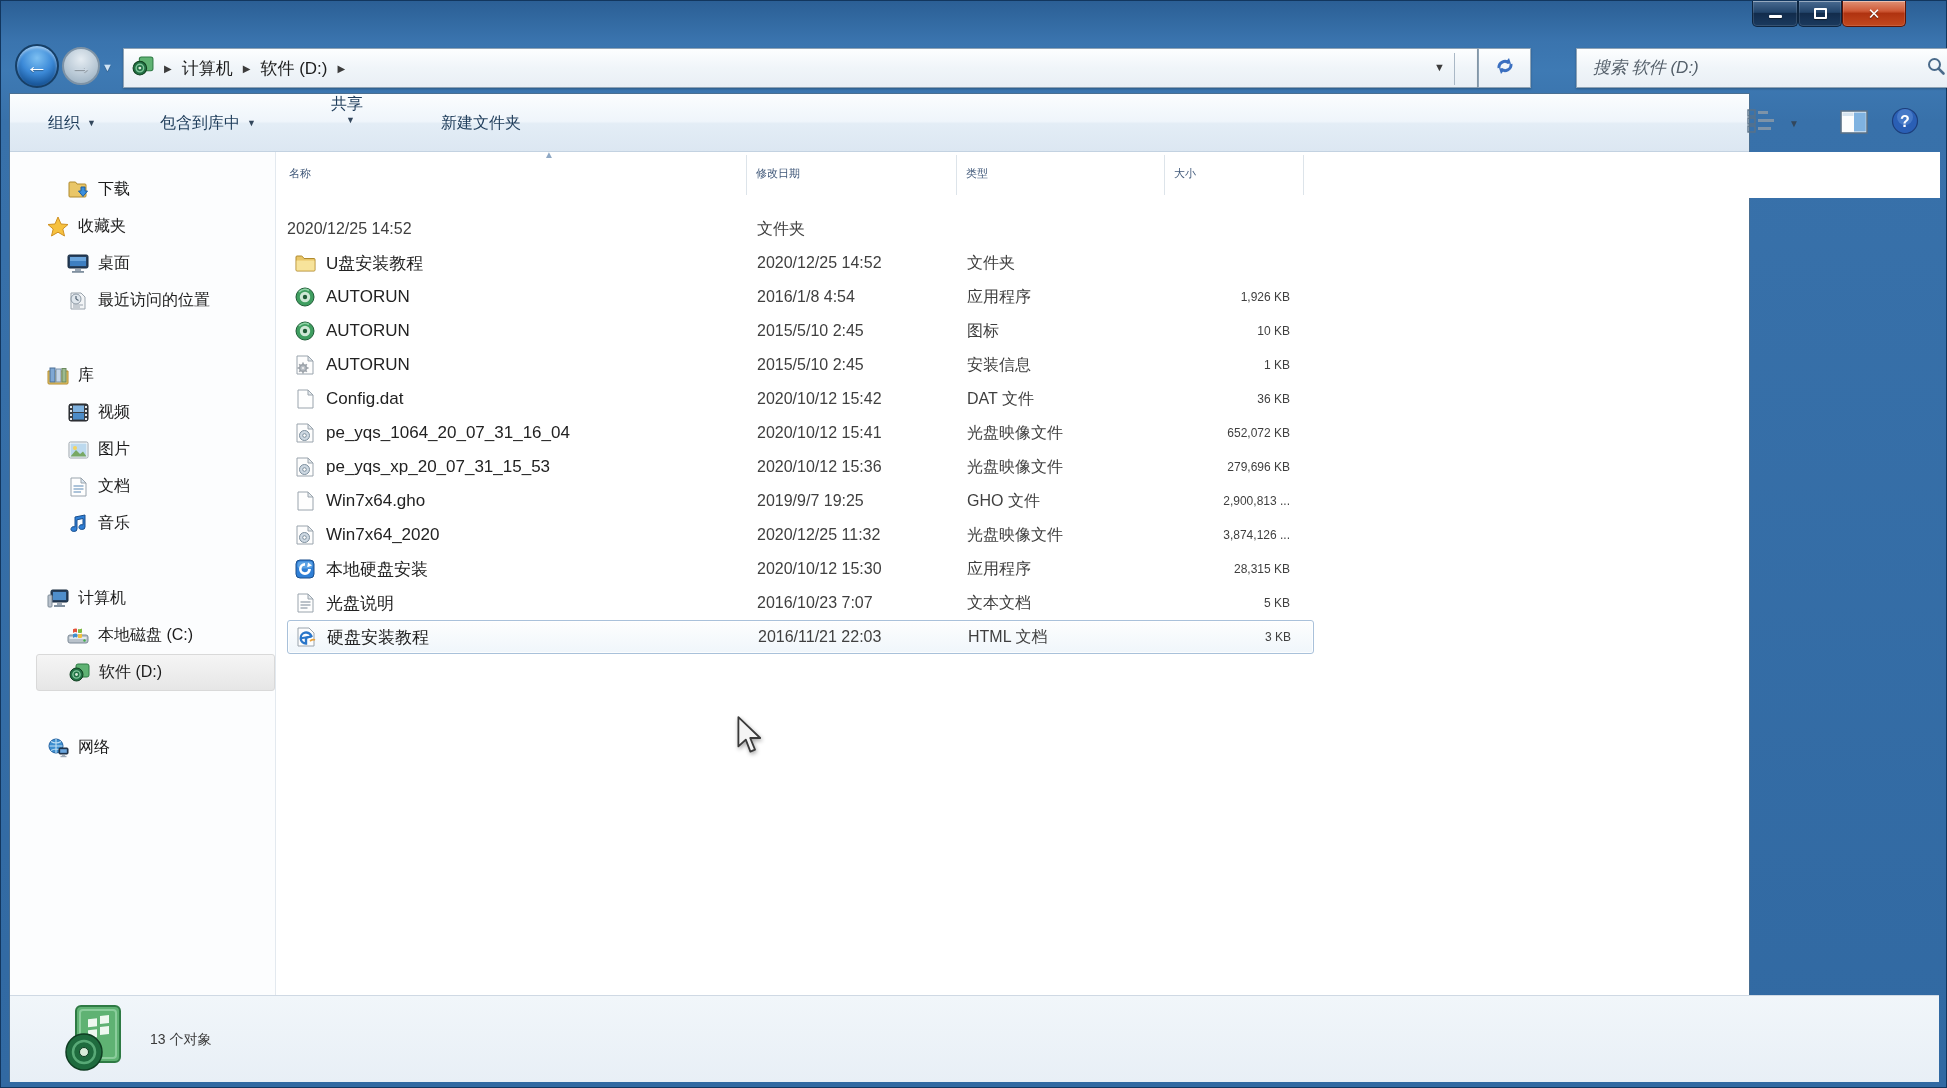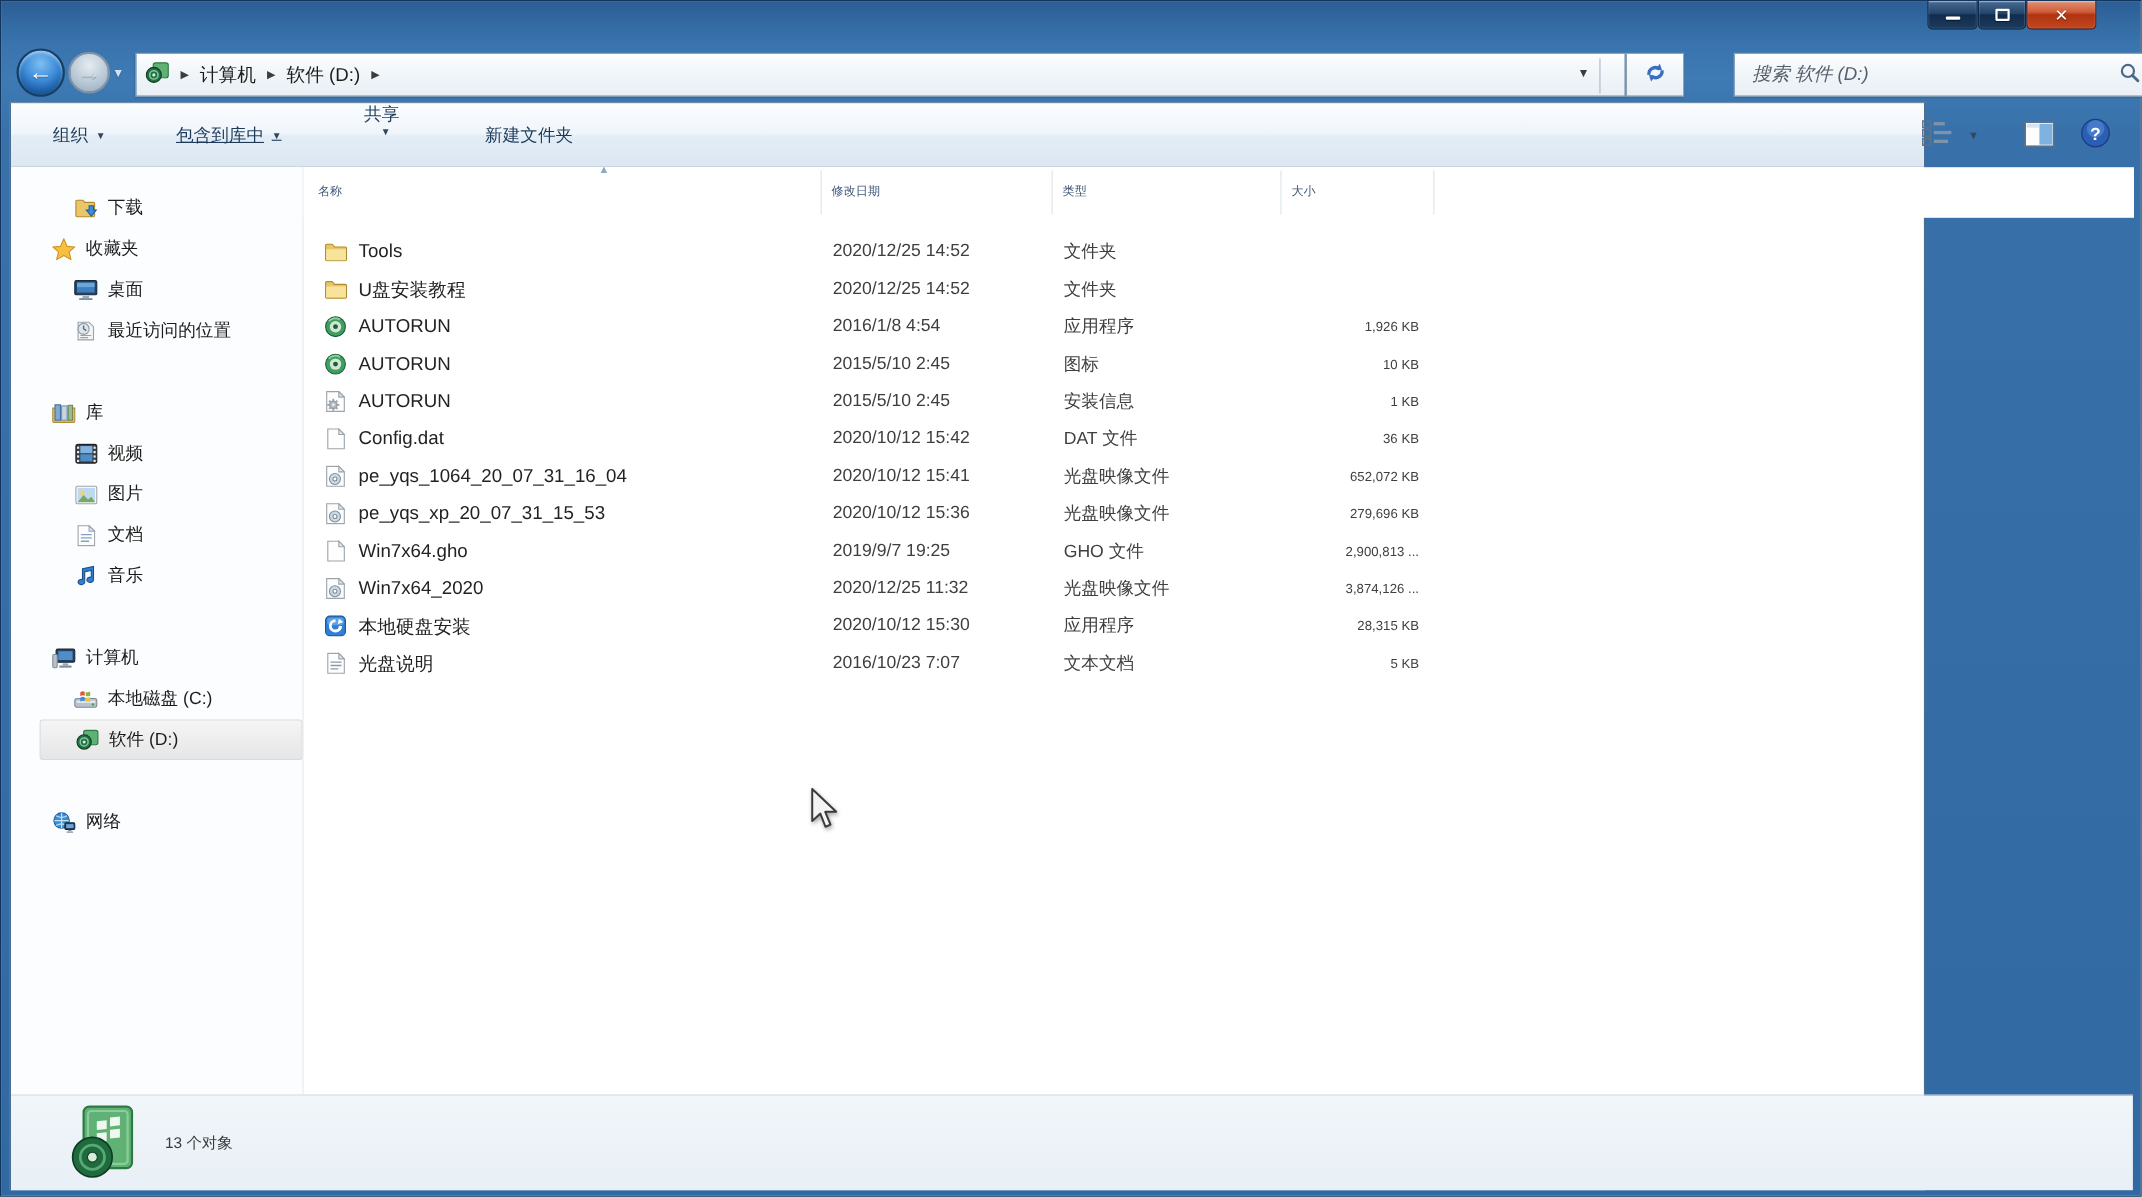--- a/index.html
+++ b/index.html
@@ -199,21 +199,21 @@
   </div>
 
   <div id="panel">
 
     <div id="toolbar">
       <div id="tb-left">
           <div class="tb-item" style="left: 38px;">
             <span>组织</span>
             <span class="tb-caret">▼</span>
           </div>
-          <div class="tb-item" style="left: 150px; text-decoration: underline;">
+          <div class="tb-item" style="left: 150px;">
             <span>包含到库中</span>
             <span class="tb-caret">▼</span>
           </div>
           <div class="tb-item" style="left: 321px; flex-direction: column;">
             <span>共享</span>
             <span class="tb-caret">▼</span>
           </div>
           <div class="tb-item" style="left: 431px;">
             <span>新建文件夹</span>
           </div>
@@ -427,29 +427,20 @@
         <span class="hdr-label" style="left: 690px;">类型</span>
         <span class="hdr-label" style="left: 898px;">大小</span>
         <span class="hdr-line" style="left: 470px;"></span>
         <span class="hdr-line" style="left: 680px;"></span>
         <span class="hdr-line" style="left: 888px;"></span>
         <span class="hdr-line" style="left: 1027px;"></span>
       </div>
 
     <div id="file-rows">
         <div class="frow">
-          <div class="fcell-name">
-            <span class="ficon">
-              <svg width="21" height="17" viewBox="0 0 21 17">
-                <path d="M1,4 L1,15 Q1,16 2,16 L19,16 Q20,16 20,15 L20,4.5 Q20,3.5 19,3.5 L9,3.5 L7.5,1.5 Q7.2,1 6.5,1 L2,1 Q1,1 1,2 Z" fill="#e9c668" stroke="#b08a2e"></path>
-                <path d="M1.5,5.5 L19.5,5.5 L19.5,15.5 L1.5,15.5 Z" fill="#f7e39b"></path>
-              </svg>
-            </span>
-            <span>Tools</span>
-          </div>
           <div class="fcell-date">2020/12/25 14:52</div>
           <div class="fcell-type">文件夹</div>
           <div class="fcell-size"></div>
         </div>
         <div class="frow">
           <div class="fcell-name">
             <span class="ficon">
               <svg width="21" height="17" viewBox="0 0 21 17">
                 <path d="M1,4 L1,15 Q1,16 2,16 L19,16 Q20,16 20,15 L20,4.5 Q20,3.5 19,3.5 L9,3.5 L7.5,1.5 Q7.2,1 6.5,1 L2,1 Q1,1 1,2 Z" fill="#e9c668" stroke="#b08a2e"></path>
                 <path d="M1.5,5.5 L19.5,5.5 L19.5,15.5 L1.5,15.5 Z" fill="#f7e39b"></path>
@@ -620,20 +611,36 @@
                   <line x1="3.5" y1="12" x2="13.5" y2="12"></line>
                   <line x1="3.5" y1="15" x2="10.5" y2="15"></line>
                 </g>
               </svg>
             </span>
             <span>光盘说明</span>
           </div>
           <div class="fcell-date">2016/10/23 7:07</div>
           <div class="fcell-type">文本文档</div>
           <div class="fcell-size">5 KB</div>
+        </div>
+        <div class="frow selected">
+          <div class="fcell-name">
+            <span class="ficon">
+              <svg width="19" height="20" viewBox="0 0 19 20">
+                <path d="M1,1 L12,1 L17,6 L17,19 L1,19 Z" fill="#fdfdfd" stroke="#9aa4ad"></path>
+                <path d="M9,16.5 A5.5,5.5 0 1 1 14.3,9 L9,11 Z" fill="none" stroke="#2a76c9" stroke-width="2.4"></path>
+                <line x1="4" y1="11.2" x2="14.6" y2="9.4" stroke="#2a76c9" stroke-width="2"></line>
+                <path d="M13,14 Q16,12 18,13" stroke="#e8a33d" stroke-width="1.6" fill="none"></path>
+              </svg>
+            </span>
+            <span>硬盘安装教程</span>
+          </div>
+          <div class="fcell-date">2016/11/21 22:03</div>
+          <div class="fcell-type">HTML 文档</div>
+          <div class="fcell-size">3 KB</div>
         </div>
       </div>
 
     <div id="statusbar">
       <span id="status-icon">
         <svg width="62" height="70" viewBox="0 0 62 70">
           <rect x="14" y="2" width="44" height="56" rx="5" fill="#5fb273" stroke="#2e7a44" stroke-width="2"></rect>
           <rect x="18" y="6" width="36" height="48" rx="3" fill="none" stroke="#9ed8ae" stroke-width="2" opacity="0.7"></rect>
           <g fill="#eef8f0">
             <rect x="26" y="18" width="9" height="8" transform="skewY(-6 )"></rect>

